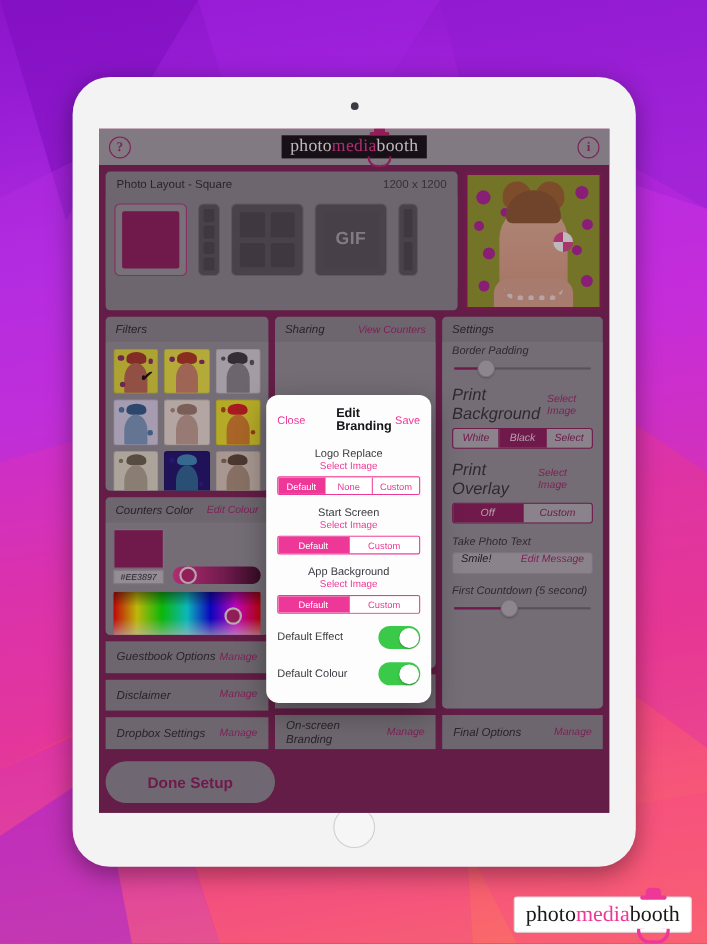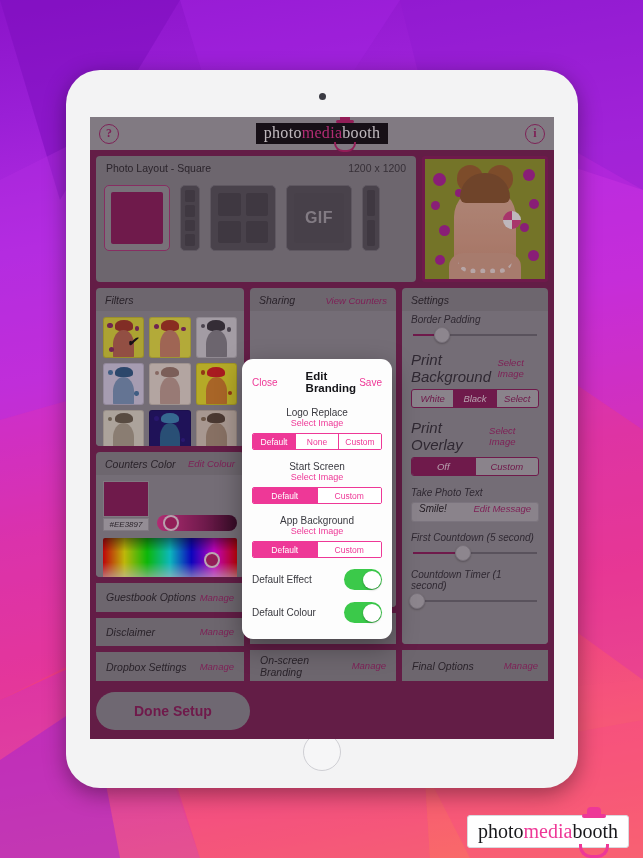--- a/index.html
+++ b/index.html
@@ -720,27 +720,20 @@
               </div>
 
               <div class="srow">
                 <div class="slabel">First Countdown (5 second)</div>
                 <div class="slider">
                   <div class="fill" style="width:40%"></div>
                   <div class="knob" style="left:40%"></div>
                 </div>
               </div>
 
-              <div class="srow">
-                <div class="slabel">Countdown Timer (1 second)</div>
-                <div class="slider">
-                  <div class="fill" style="width:0%"></div>
-                  <div class="knob" style="left:3%"></div>
-                </div>
-              </div>
 
 
             </div>
           </div>
 
           <div class="mrow">
             <span>Final Options</span>
             <span class="act">Manage</span>
           </div>
         </div>

